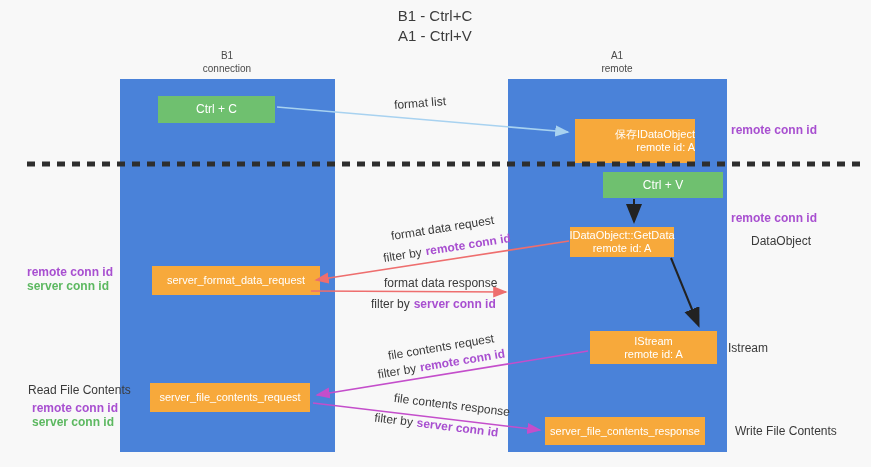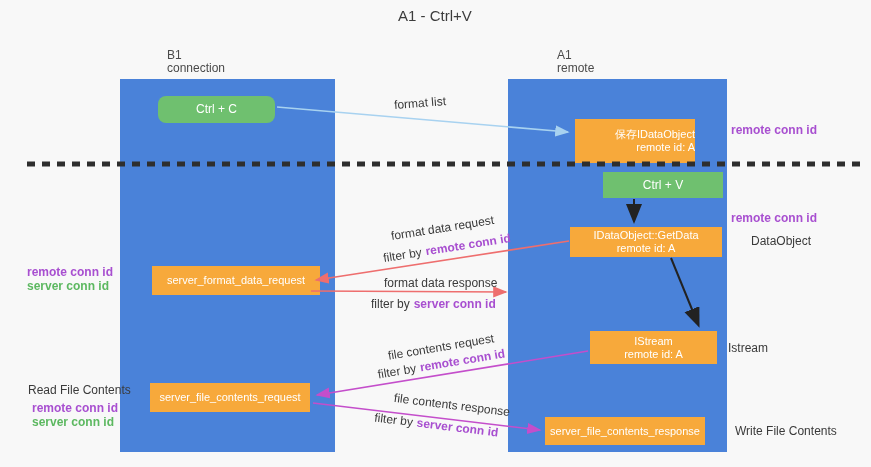--- a/index.html
+++ b/index.html
@@ -7,22 +7,22 @@
   .canvas {
     position:relative; width:871px; height:467px; margin:0 auto;
     background:#f8f8f8; overflow:hidden;
     font-family:"Liberation Sans", sans-serif; color:#3a3a3a;
   }
   .title {
     position:absolute; left:330px; top:6px; width:210px;
     text-align:center; font-size:15px; line-height:20px; color:#3c3c3c;
   }
   .lane-header {
-    position:absolute; top:49px; width:120px; text-align:left;
-    font-size:12px; line-height:13px; color:#4a4a4a;
+    position:absolute; top:49px; width:120px; text-align:center;
+    font-size:10px; line-height:13px; color:#4a4a4a;
   }
   .lane {
     position:absolute; top:79px; height:373px; background:#4a82d9; z-index:1;
   }
   .node {
     position:absolute; z-index:3; display:flex; flex-direction:column;
     align-items:center; justify-content:center; text-align:center;
     color:#ffffff; font-size:11px; line-height:13px;
   }
   .node.orange { background:#f7a93b; }
@@ -41,45 +41,46 @@
   .side.purple { color:#a84fd0; font-weight:bold; }
   .side.green  { color:#5cb860; font-weight:bold; }
   .prefix { padding-right:4px; }
 </style>
 </head>
 <body>
 
 <div class="canvas">
 
   <div class="title">
+    <div>B1 - Ctrl+C</div>
     <div>A1 - Ctrl+V</div>
   </div>
 
   <div class="lane-header" style="left:167px;">
     <div>B1</div>
     <div>connection</div>
   </div>
   <div class="lane-header" style="left:557px;">
     <div>A1</div>
     <div>remote</div>
   </div>
 
   <div class="lane" style="left:120px; width:215px;"></div>
   <div class="lane" style="left:508px; width:219px;"></div>
 
-  <div class="node green" style="left:158px; top:96px; width:117px; height:27px;border-radius:8px;">Ctrl + C</div>
+  <div class="node green" style="left:158px; top:96px; width:117px; height:27px;">Ctrl + C</div>
 
   <div class="node orange" style="left:575px; top:119px; width:120px; height:44px;align-items:flex-end;">
     <div>保存IDataObject</div>
     <div>remote id: A</div>
   </div>
 
   <div class="node green" style="left:575px; top:172px; width:120px; height:26px;margin-left:28px;">Ctrl + V</div>
 
-  <div class="node orange" style="left:570px; top:227px; width:152px; height:30px;">
+  <div class="node orange" style="left:570px; top:227px; width:104px; height:30px;">
     <div>IDataObject::GetData</div>
     <div>remote id: A</div>
   </div>
 
   <div class="node orange" style="left:152px; top:266px; width:168px; height:29px;">server_format_data_request</div>
 
 
   <div class="node orange" style="left:590px; top:331px; width:127px; height:33px;">
     <div>IStream</div>
     <div>remote id: A</div>

